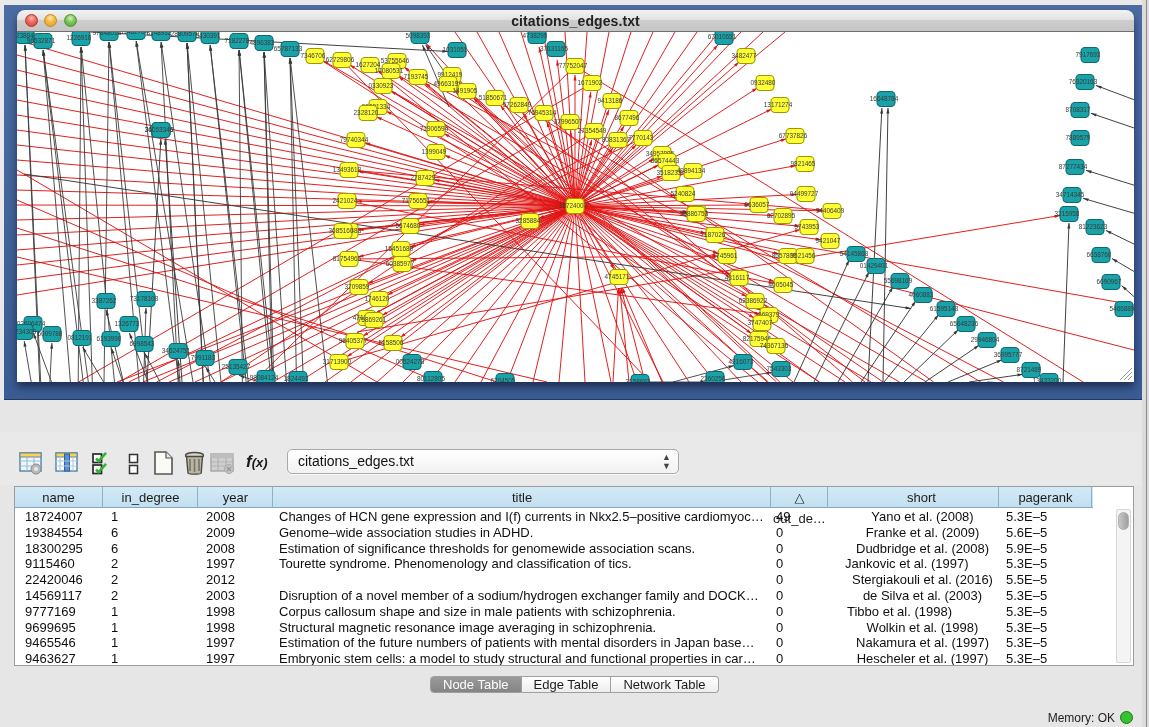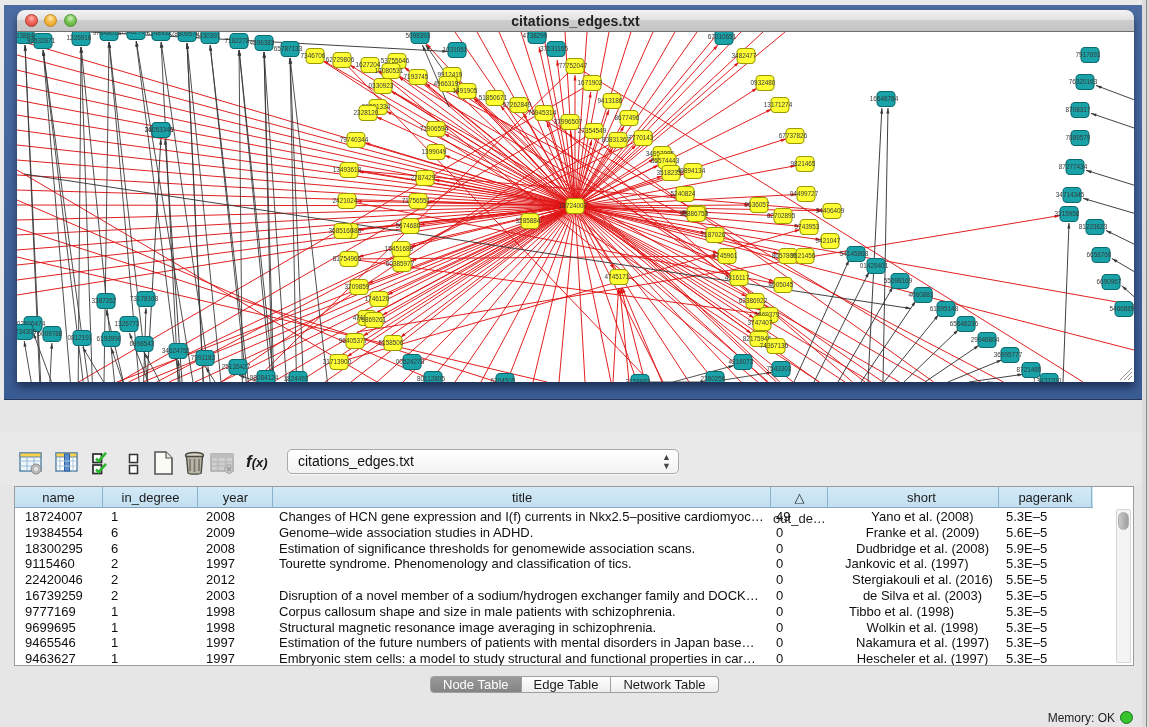--- a/index.html
+++ b/index.html
@@ -1112,35 +1112,35 @@
       </div>
 <div class="tr" style="top:85.2px">
         <span class="td" style="left:10px;width:80px">22420046</span>
         <span class="td" style="left:96px;width:80px">2</span>
         <span class="td" style="left:191px;width:60px">2012</span>
         <span class="td" style="left:761px;width:66px">0</span>
         <span class="td" style="left:830px;width:155px;text-align:center">Stergiakouli et al. (2016)</span>
         <span class="td" style="left:991px;width:86px">5.5E–5</span>
       </div>
 <div class="tr" style="top:101.0px">
-        <span class="td" style="left:10px;width:80px">16739259</span>
+        <span class="td" style="left:10px;width:80px">14569117</span>
         <span class="td" style="left:96px;width:80px">2</span>
         <span class="td" style="left:191px;width:60px">2003</span>
         <span class="td" style="left:264px;width:492px">Disruption of a novel member of a sodium/hydrogen exchanger family and DOCK…</span>
         <span class="td" style="left:761px;width:66px">0</span>
         <span class="td" style="left:830px;width:155px;text-align:center">de Silva et al. (2003)</span>
         <span class="td" style="left:991px;width:86px">5.3E–5</span>
       </div>
 <div class="tr" style="top:116.8px">
         <span class="td" style="left:10px;width:80px">9777169</span>
         <span class="td" style="left:96px;width:80px">1</span>
         <span class="td" style="left:191px;width:60px">1998</span>
         <span class="td" style="left:264px;width:492px">Corpus callosum shape and size in male patients with schizophrenia.</span>
         <span class="td" style="left:761px;width:66px">0</span>
-        <span class="td" style="left:784px;width:155px;text-align:right">Tibbo et al. (1998)</span>
+        <span class="td" style="left:832px;width:155px;text-align:left">Tibbo et al. (1998)</span>
         <span class="td" style="left:991px;width:86px">5.3E–5</span>
       </div>
 <div class="tr" style="top:132.6px">
         <span class="td" style="left:10px;width:80px">9699695</span>
         <span class="td" style="left:96px;width:80px">1</span>
         <span class="td" style="left:191px;width:60px">1998</span>
         <span class="td" style="left:264px;width:492px">Structural magnetic resonance image averaging in schizophrenia.</span>
         <span class="td" style="left:761px;width:66px">0</span>
         <span class="td" style="left:830px;width:155px;text-align:center">Wolkin et al. (1998)</span>
         <span class="td" style="left:991px;width:86px">5.3E–5</span>

